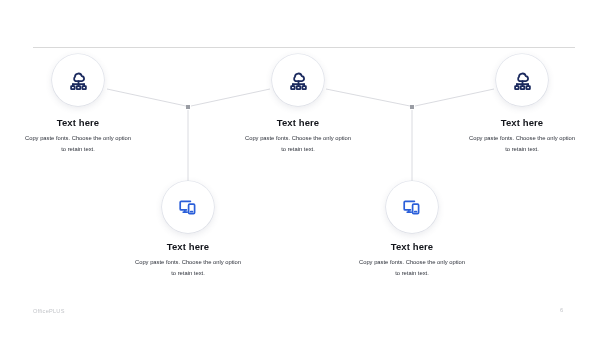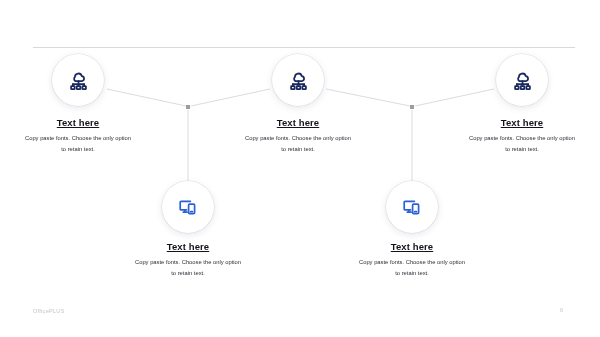--- a/index.html
+++ b/index.html
@@ -28,21 +28,20 @@
     display:flex;align-items:center;justify-content:center;
   }
   .circle svg{display:block;}
 
   .label{
     position:absolute;
     font-size:9.5px;font-weight:700;color:#12141a;
     letter-spacing:0.1px;
     white-space:nowrap;
     text-align:center;
-    text-decoration:underline;
   }
   .desc{
     position:absolute;
     font-size:5.8px;color:#2b2f38;
     line-height:1.95;
     text-align:center;
     font-weight:400;
   }
 
   

